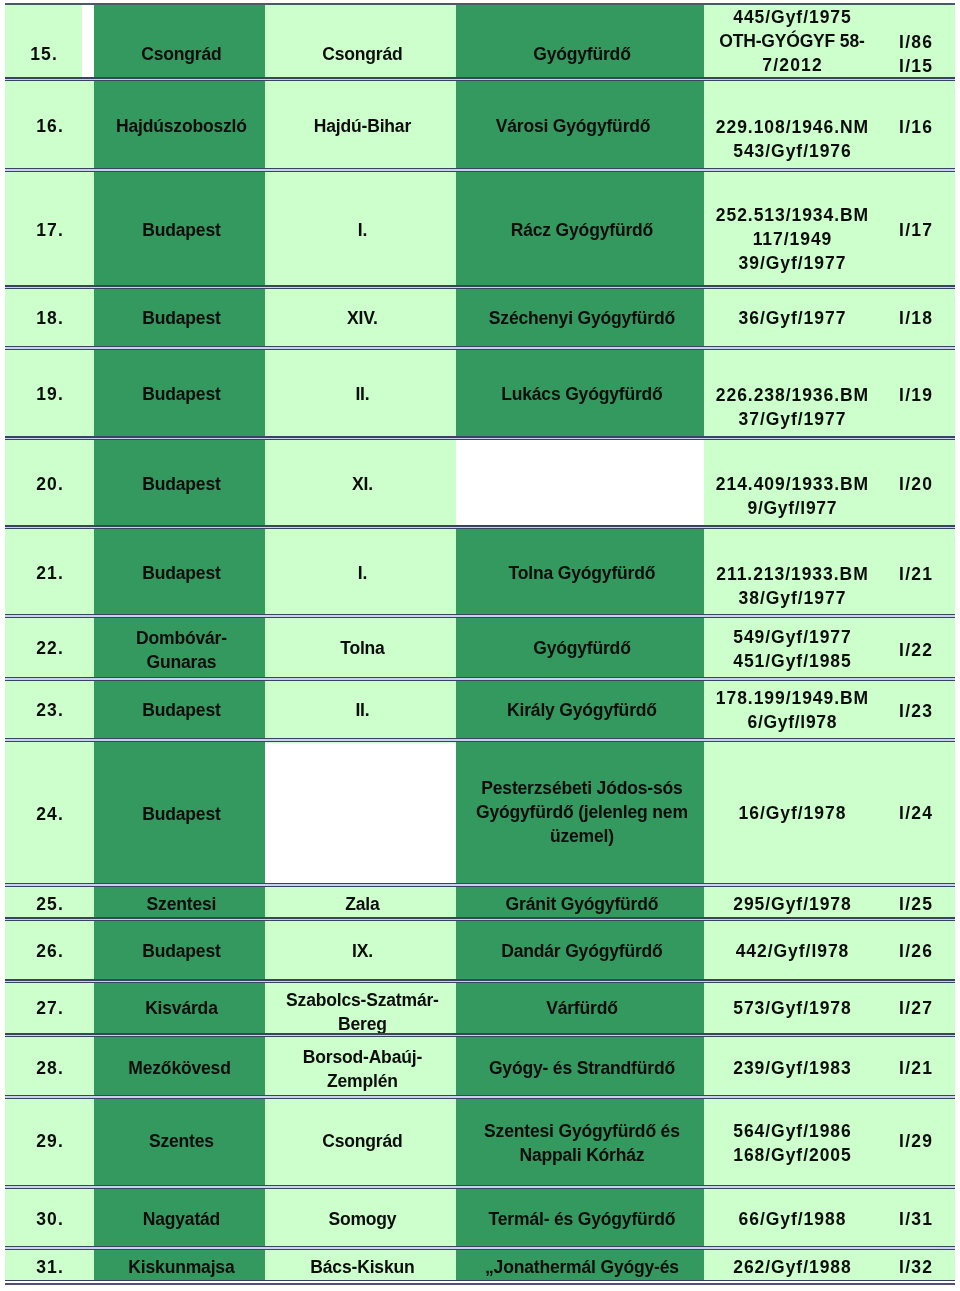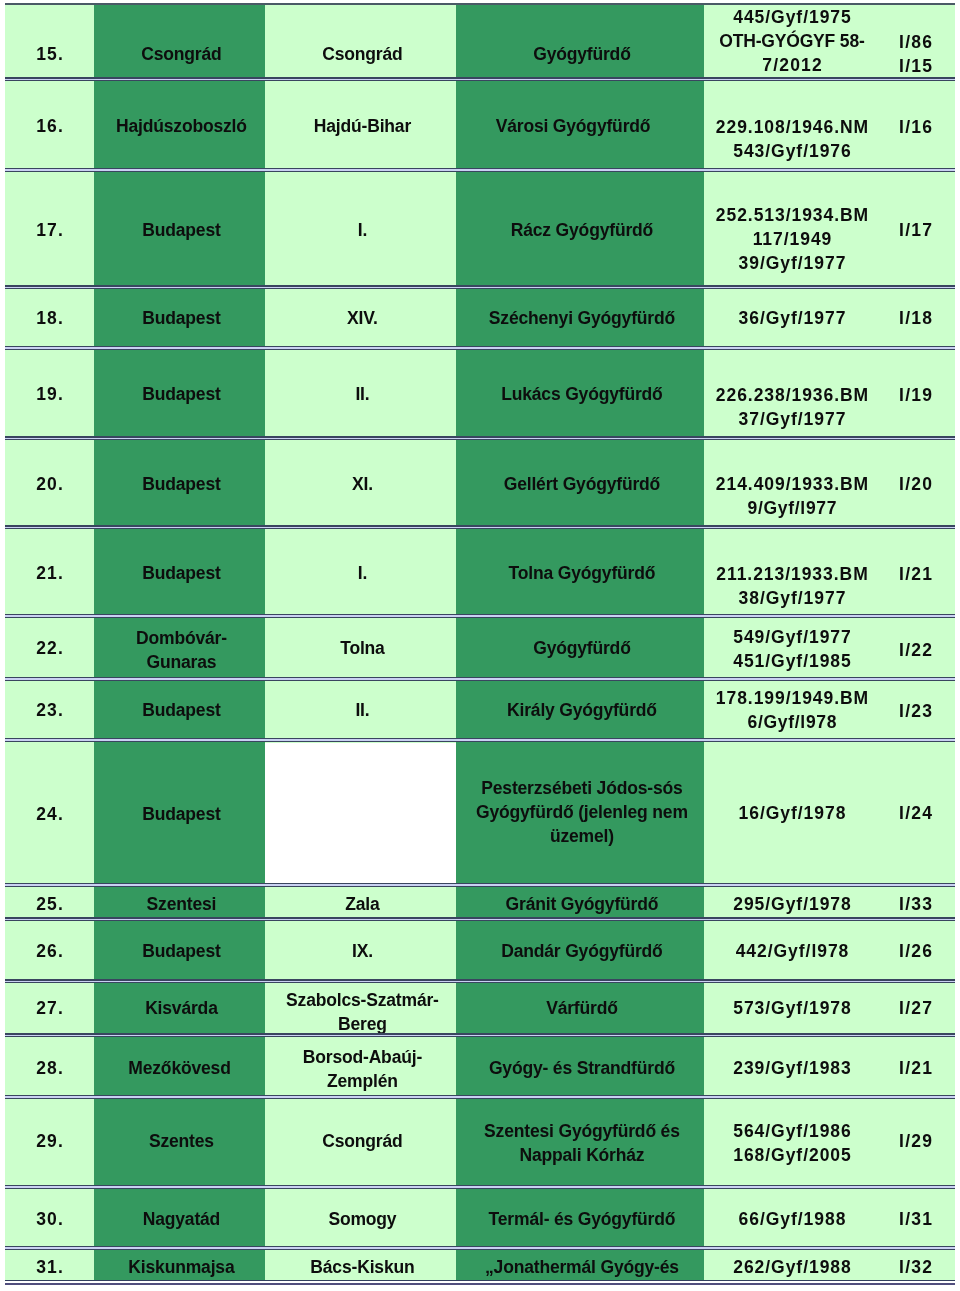--- a/index.html
+++ b/index.html
@@ -44,21 +44,21 @@
 <div class="rule" style="top:738px"></div>
 <div class="rule" style="top:883px"></div>
 <div class="rule" style="top:917px"></div>
 <div class="rule" style="top:979px"></div>
 <div class="rule" style="top:1033px"></div>
 <div class="rule" style="top:1095px"></div>
 <div class="rule" style="top:1185px"></div>
 <div class="rule" style="top:1246px"></div>
 <div class="rule bottom" style="top:1280px"></div>
 <div class="row" style="top:3px;height:79px">
-<div class="cell lt" style="left:0px;width:89px">
+<div class="cell lt" style="left:0px;width:77px">
 <div class="txt" style="top:38.50px">
 <span class="ln" style="letter-spacing:1.2px;margin-right:-1.2px">15.</span>
 </div>
       </div>
 <div class="cell dk" style="left:89px;width:171px">
 <div class="txt nudge" style="top:38.50px">
 <span class="ln" style="letter-spacing:-0.17px;margin-right:0.17px">Csongrád</span>
 </div>
       </div>
 <div class="cell lt" style="left:260px;width:191px">
@@ -226,25 +226,20 @@
 <div class="cell dk" style="left:89px;width:171px">
 <div class="txt nudge" style="top:33.60px">
 <span class="ln" style="letter-spacing:-0.17px;margin-right:0.17px">Budapest</span>
 </div>
       </div>
 <div class="cell lt" style="left:260px;width:191px">
 <div class="txt nudge" style="top:33.60px">
 <span class="ln" style="letter-spacing:-0.17px;margin-right:0.17px">XI.</span>
 </div>
       </div>
-<div class="cell dk" style="left:451px;width:248px">
-<div class="txt nudge" style="top:33.60px">
-<span class="ln" style="letter-spacing:-0.17px;margin-right:0.17px">Gellért Gyógyfürdő</span>
-</div>
-      </div>
 <div class="cell lt" style="left:699px;width:172px">
 <div class="txt nudge" style="top:33.60px">
 <span class="ln" style="letter-spacing:0.95px;margin-right:-0.95px">214.409/1933.BM</span>
 <span class="ln" style="letter-spacing:0.7px;margin-right:-0.7px">9/Gyf/l977</span>
 </div>
       </div>
 <div class="cell lt" style="left:871px;width:79px">
 <div class="txt" style="top:33.60px">
 <span class="ln" style="letter-spacing:1.2px;margin-right:-1.2px">I/20</span>
 </div>
@@ -400,21 +395,21 @@
 <span class="ln" style="letter-spacing:-0.17px;margin-right:0.17px">Gránit Gyógyfürdő</span>
 </div>
       </div>
 <div class="cell lt" style="left:699px;width:172px">
 <div class="txt nudge" style="top:5.70px">
 <span class="ln" style="letter-spacing:0.95px;margin-right:-0.95px">295/Gyf/1978</span>
 </div>
       </div>
 <div class="cell lt" style="left:871px;width:79px">
 <div class="txt" style="top:5.70px">
-<span class="ln" style="letter-spacing:1.2px;margin-right:-1.2px">I/33</span>
+<span class="ln" style="letter-spacing:1.2px;margin-right:-1.2px">I/25</span>
 </div>
       </div>
 </div>
 <div class="row" style="top:920px;height:64px">
 <div class="cell lt" style="left:0px;width:89px">
 <div class="txt" style="top:19.00px">
 <span class="ln" style="letter-spacing:1.2px;margin-right:-1.2px">26.</span>
 </div>
       </div>
 <div class="cell dk" style="left:89px;width:171px">

